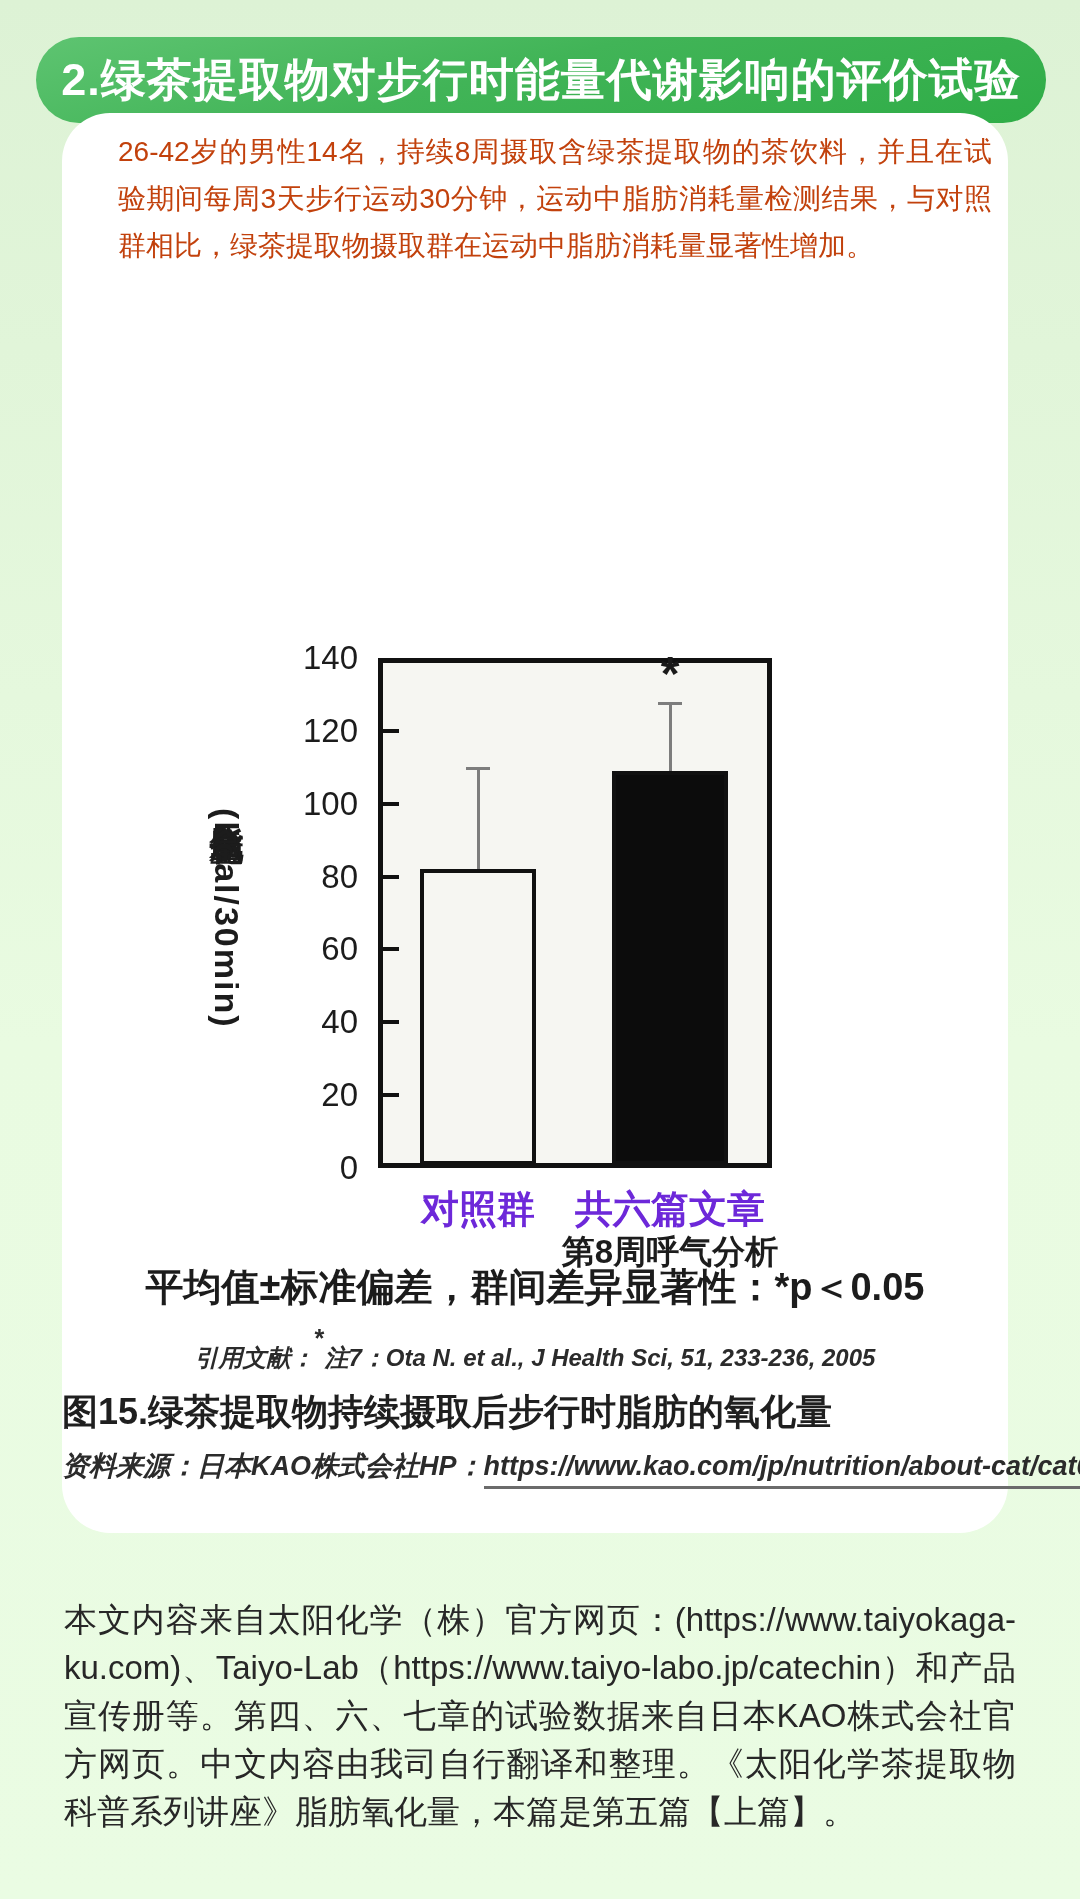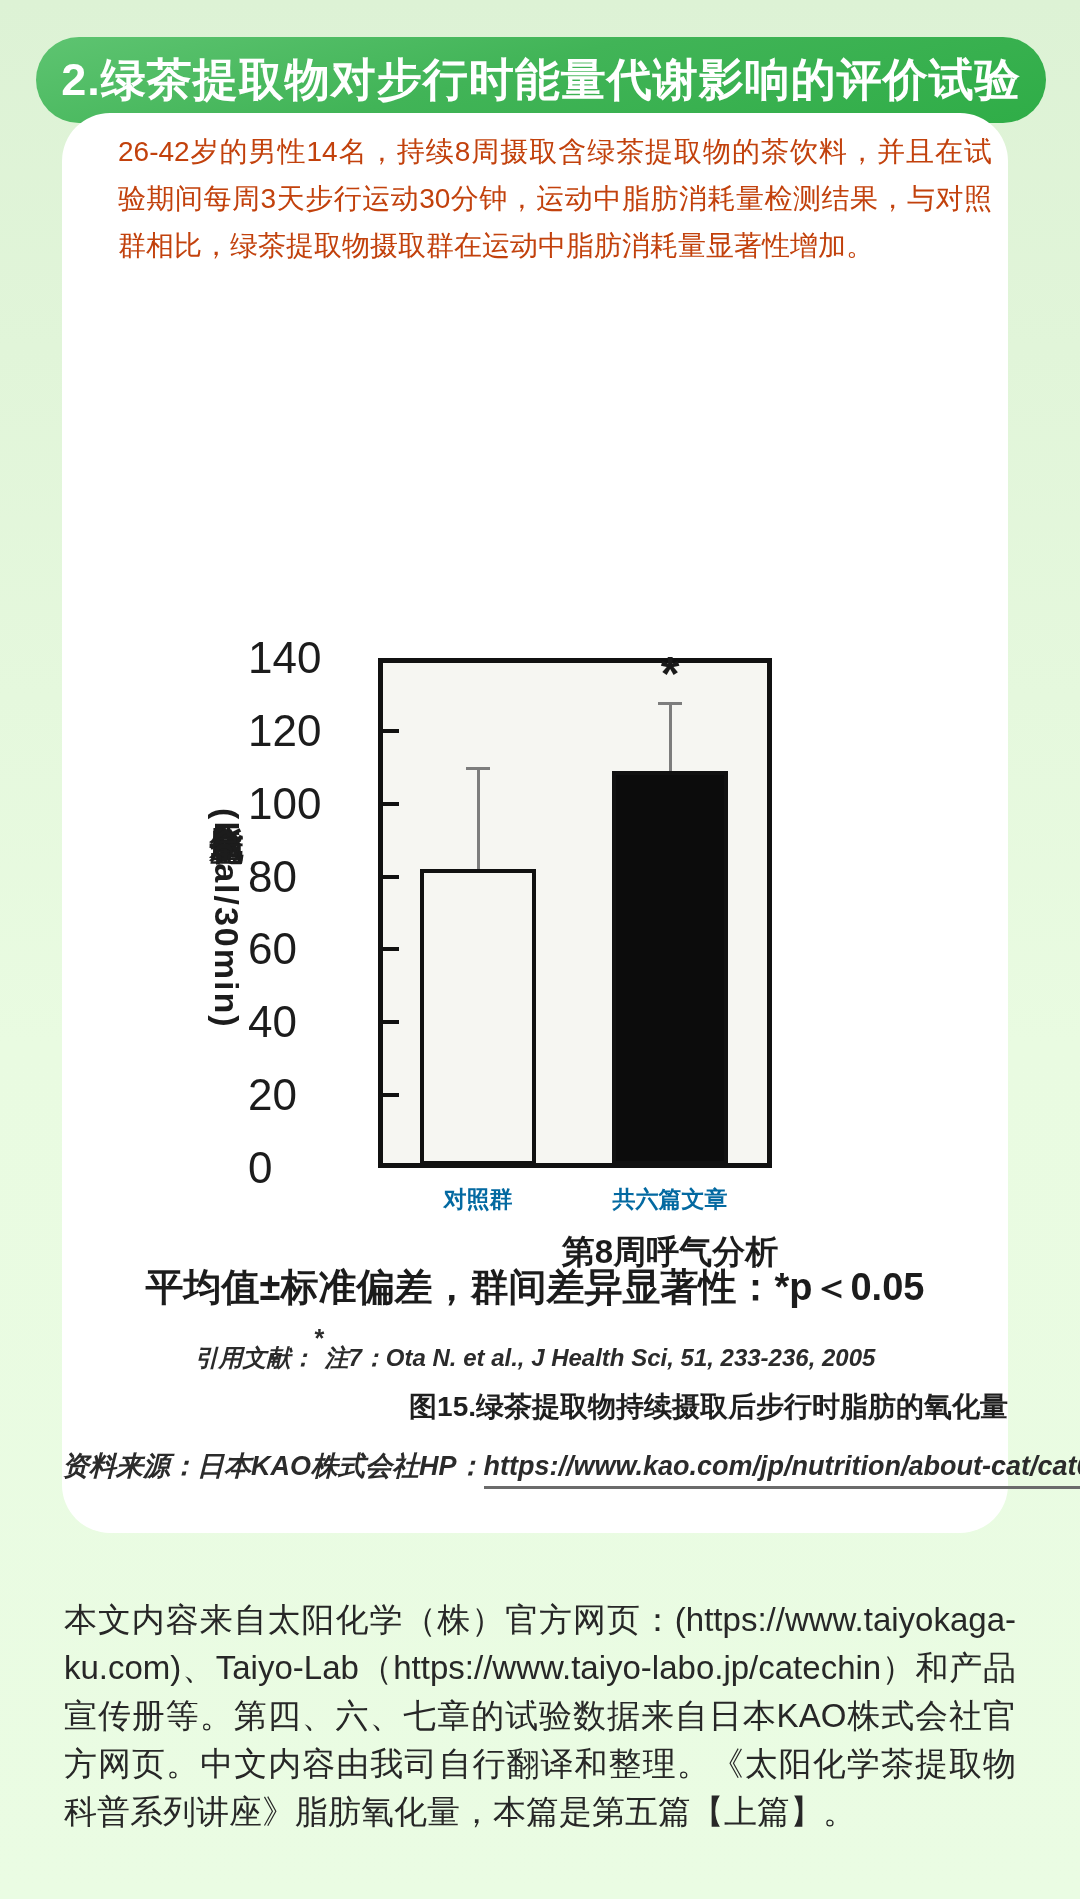--- a/index.html
+++ b/index.html
@@ -21,45 +21,45 @@
   .card{
     position:absolute;left:62px;top:113px;width:946px;height:1420px;
     background:#ffffff;border-radius:48px;
   }
   .body-text{position:absolute;left:118px;top:128px;width:874px;}
   .body-text p{margin:0;font-size:28px;line-height:47px;color:#c2410c;text-align:justify;}
   .body-text p.bold{font-weight:700;}
   #chart-layer{position:absolute;left:0;top:0;width:1080px;height:1899px;pointer-events:none;}
   #chart-layer *{pointer-events:auto;}
   .plot-box{position:absolute;border:5px solid #111;background:#f6f6f2;box-sizing:border-box;}
-  .ytick-label{position:absolute;text-align:left;font-size:44px;line-height:46px;color:#1c1c1c;}
+  .ytick-label{position:absolute;text-align:right;font-size:33px;line-height:46px;color:#1c1c1c;}
   .ytick-mark{position:absolute;background:#111;}
   .bar{position:absolute;border:4px solid #111;box-sizing:border-box;}
   .err-line{position:absolute;background:#7d7d7d;}
   .err-cap{position:absolute;background:#7d7d7d;}
   .sig-star{position:absolute;font-size:48px;font-weight:700;color:#1a1a1a;text-align:center;}
-  .xcat-label{position:absolute;font-size:23px;font-weight:700;color:#0369a1;text-align:center;white-space:nowrap;}
+  .xcat-label{position:absolute;font-size:38px;font-weight:700;color:#6d28d9;text-align:center;white-space:nowrap;}
   .ylabel{
     position:absolute;left:192px;top:658px;height:510px;width:58px;
     writing-mode:vertical-rl;text-orientation:mixed;text-align:center;
     font-size:34px;font-weight:600;color:#1c1c1c;letter-spacing:2px;
   }
   .xlabel-note{position:absolute;font-size:33px;font-weight:700;color:#1c1c1c;text-align:center;white-space:nowrap;}
   .stat-note{
     position:absolute;left:62px;top:1262px;width:946px;text-align:center;
     font-size:38px;font-weight:700;color:#1c1c1c;white-space:nowrap;
   }
   .citation{
     position:absolute;left:62px;top:1334px;width:946px;text-align:center;
     font-size:24px;font-style:italic;font-weight:600;color:#2b2b2b;white-space:nowrap;
   }
   .citation sup{font-size:1.05em;position:relative;top:-0.4em;font-style:normal;}
   .fig-caption{
-    position:absolute;left:62px;top:1388px;width:946px;text-align:right;
-    font-size:28px;font-weight:700;color:#1f1f1f;white-space:nowrap;
+    position:absolute;left:62px;top:1388px;width:946px;text-align:left;
+    font-size:36px;font-weight:700;color:#1f1f1f;white-space:nowrap;
   }
   .source-line{
     position:absolute;left:62px;top:1448px;width:946px;text-align:center;
     font-size:27px;font-style:italic;font-weight:600;color:#2b2b2b;white-space:nowrap;
   }
   .source-line .url{
     border-bottom:3px solid #6b6b6b;padding-bottom:5px;color:#2b2b2b;text-decoration:none;
   }
   .footer-text{
     position:absolute;left:64px;top:1596px;width:952px;

